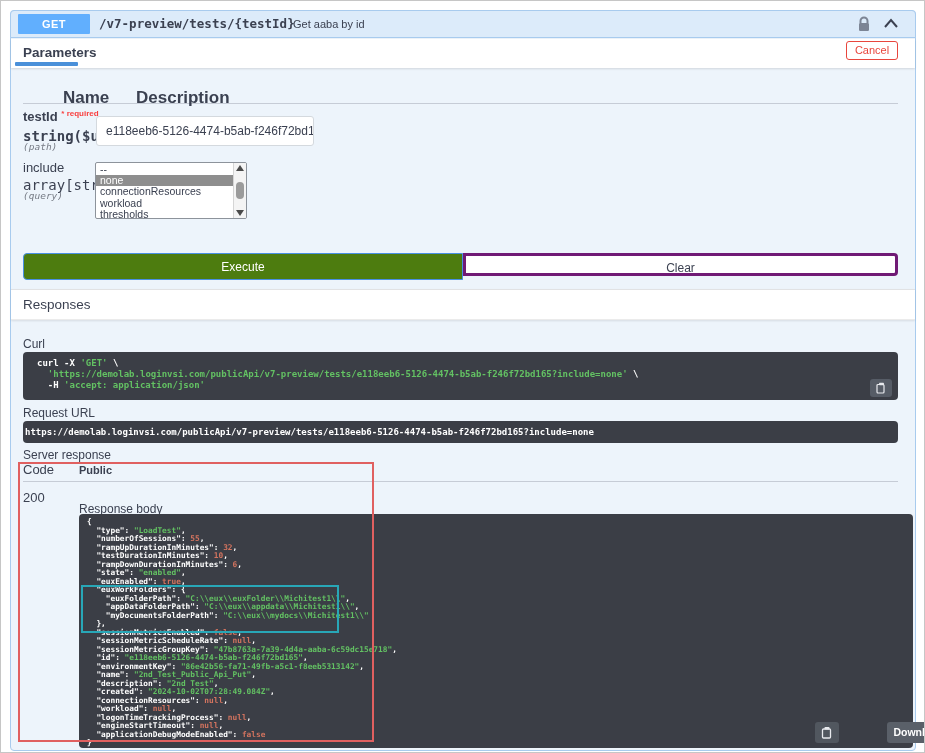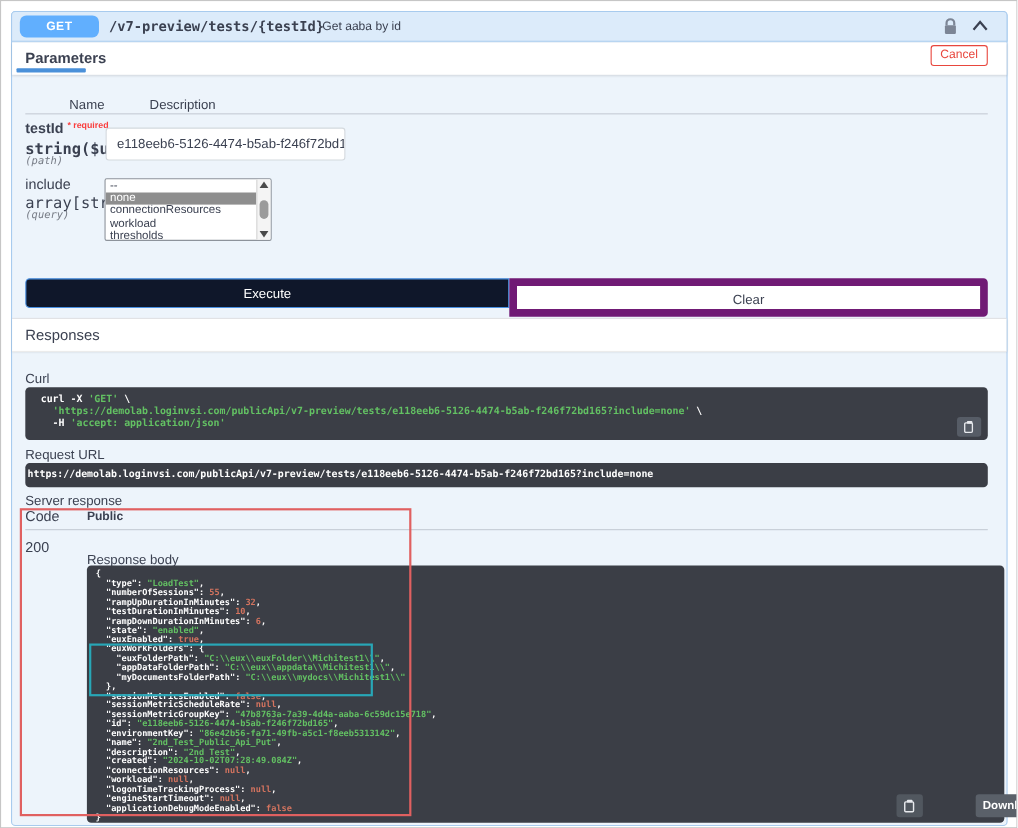--- a/index.html
+++ b/index.html
@@ -9,37 +9,37 @@
     border:1px solid #c6c6c6; overflow:hidden;
     font-family:"Liberation Sans", sans-serif; color:#3b4151;
   }
   .abs { position:absolute; }
   
   .opblock { left:9px; top:9px; width:906px; height:741px; background:#edf4fb;
     border:1px solid #a8cbee; border-radius:4px; }
   .opblock-header { left:9px; top:9px; width:906px; height:28px; background:#dcebfa;
     border:1px solid #a8cbee; border-radius:4px 4px 0 0; }
   .method-badge { left:17px; top:13px; width:72px; height:20px; background:#61affe;
-    border-radius:6px; color:#fff; font-weight:bold; font-size:11px; text-align:center;
+    border-radius:1px; color:#fff; font-weight:bold; font-size:11px; text-align:center;
     line-height:20px; letter-spacing:.5px; }
   .endpoint-path { left:98px; top:15px; font-family:"DejaVu Sans Mono", monospace;
     font-weight:bold; font-size:12.5px; color:#3b4151; }
   .endpoint-summary { left:292px; top:17px; font-size:11px; color:#3b4151; }
   .lock-wrap { left:855px; top:15px; width:16px; height:17px; cursor:pointer; }
   .chev-wrap { left:882px; top:16px; width:16px; height:14px; cursor:pointer; }
   
   .section-bar { left:10px; top:38px; width:904px; height:29px; background:#fff;
     box-shadow:0 1px 2px rgba(0,0,0,.12); }
   .params-title { left:22px; top:44px; font-size:13.5px; font-weight:bold; }
   .tab-underline { left:14px; top:61px; width:63px; height:4px; background:#4a90d9; border-radius:1px; }
   .cancel-btn { left:845px; top:40px; width:52px; height:19px; background:#fff;
     border:1px solid #e8463d; border-radius:3px; color:#e8463d; font-size:11px;
     text-align:center; line-height:17px; cursor:pointer; }
   
-  .col-hdr { font-size:12px; font-weight:normal; color:#3b4151;padding-left:40px; }
+  .col-hdr { font-size:17px; font-weight:bold; color:#3b4151;padding-left:40px; }
   .hdr-divider { left:22px; top:102px; width:875px; height:1px; background:rgba(59,65,81,.22); }
   .pname { font-size:13px; color:#3b4151; }
   .pname b { font-weight:bold; }
   .required-star { color:#f93e3e; font-size:8px; font-weight:bold; vertical-align:super; }
   .ptype { font-family:"DejaVu Sans Mono", monospace; font-size:14px; color:#3b4151; font-weight:bold;}
   .ploc { font-family:"DejaVu Sans Mono", monospace; font-size:9.5px; font-style:italic; color:#767b85; }
   .testid-input { left:95px; top:115px; width:218px; height:30px; border:1px solid #d4d9de;
     border-radius:3px; background:#fff; font-size:12px; color:#3b4151; padding-left:9px;
     font-family:"Liberation Sans", sans-serif; }
   
@@ -51,25 +51,25 @@
   .select-option.selected { background:#8e8e8e; color:#fff; }
   .sb { position:absolute; right:0; top:0; bottom:0; width:13px; background:#f4f4f4;
     border-left:1px solid #d5d5d5; display:flex; flex-direction:column; align-items:center;
     justify-content:space-between; padding:2px 0; cursor:pointer; }
   .sb-up { width:0; height:0; border-left:4px solid transparent; border-right:4px solid transparent;
     border-bottom:6px solid #4a4a4a; }
   .sb-down { width:0; height:0; border-left:4px solid transparent; border-right:4px solid transparent;
     border-top:6px solid #4a4a4a; }
   .sb-thumb { width:8px; height:17px; background:#9b9b9b; border-radius:4px; }
   
-  .execute-btn { left:22px; top:252px; width:440px; height:27px; background:#0f172a;
+  .execute-btn { left:22px; top:252px; width:440px; height:27px; background:#4d7c0f;
     border:1px solid #4990e2; border-radius:4px 0 0 4px; color:#fff; font-size:12px;
     text-align:center; line-height:26px; cursor:pointer; }
-  .clear-btn { left:462px; top:252px; width:435px; height:35px; background:#fff;
-    border:7px solid #701a75; border-radius:0 4px 4px 0; color:#3b4151; font-size:12px;
+  .clear-btn { left:462px; top:252px; width:435px; height:23px; background:#fff;
+    border:3px solid #701a75; border-radius:0 4px 4px 0; color:#3b4151; font-size:12px;
     text-align:center; line-height:25px; cursor:pointer; }
   
   .responses-bar { left:10px; top:288px; width:904px; height:31px; background:#fff;
     border-top:1px solid rgba(59,65,81,.15); border-bottom:1px solid rgba(0,0,0,.08);
     box-shadow:0 1px 2px rgba(0,0,0,.1); }
   .responses-title { left:22px; top:296px; font-size:13.5px; color:#3b4151; }
   .mini-label { font-size:12px; color:#3b4151; }
   .dark-block { background:#3b3e46; border-radius:4px; font-family:"DejaVu Sans Mono", monospace;
     color:#fff; }
   .curl-block { left:22px; top:351px; width:875px; height:48px; padding:6px 14px; font-size:9px;

